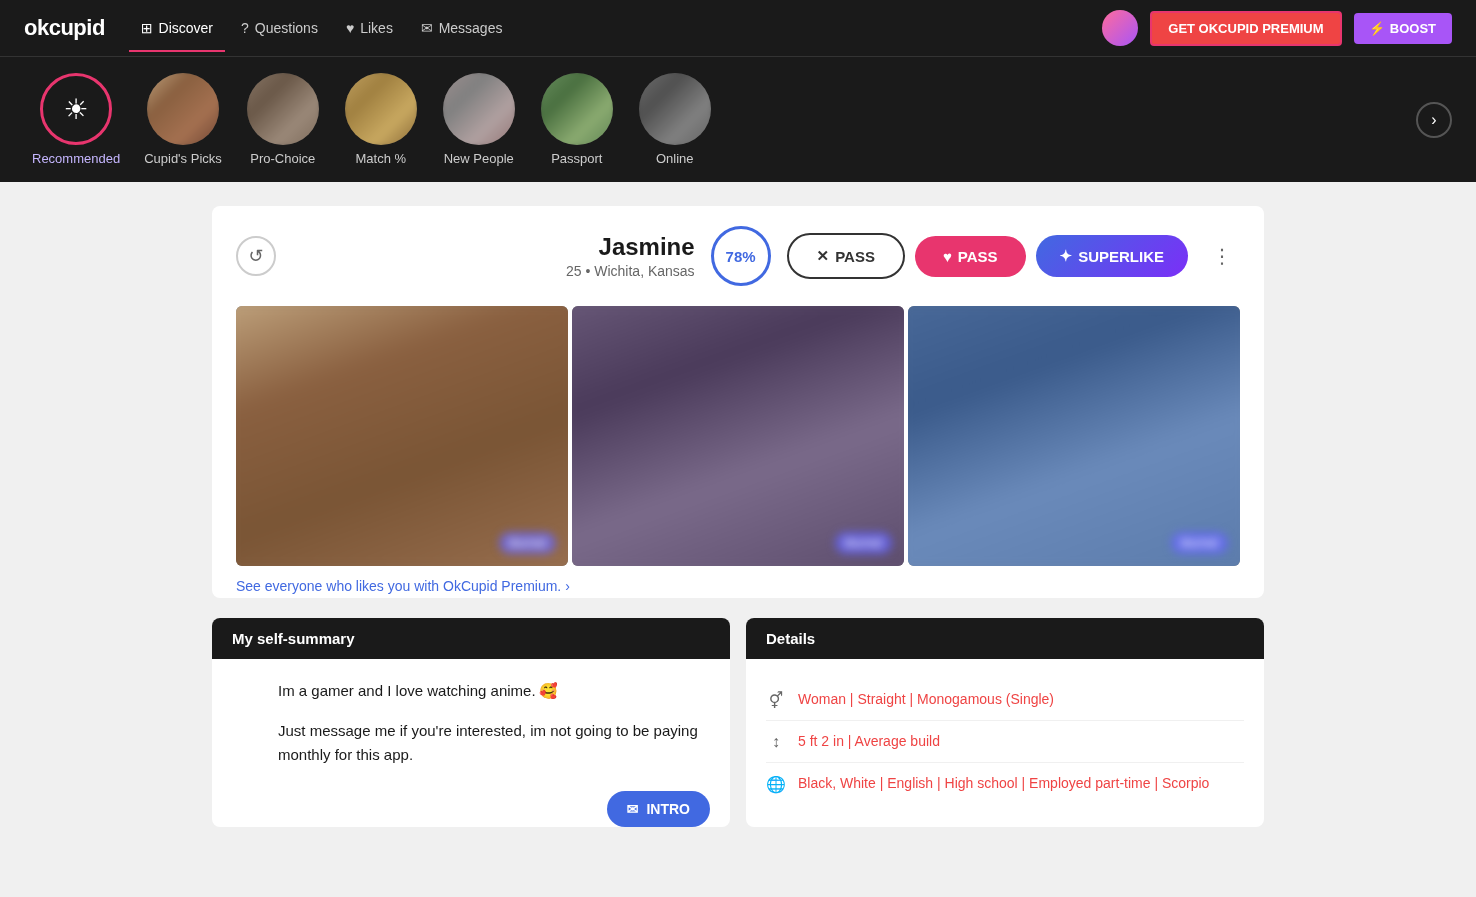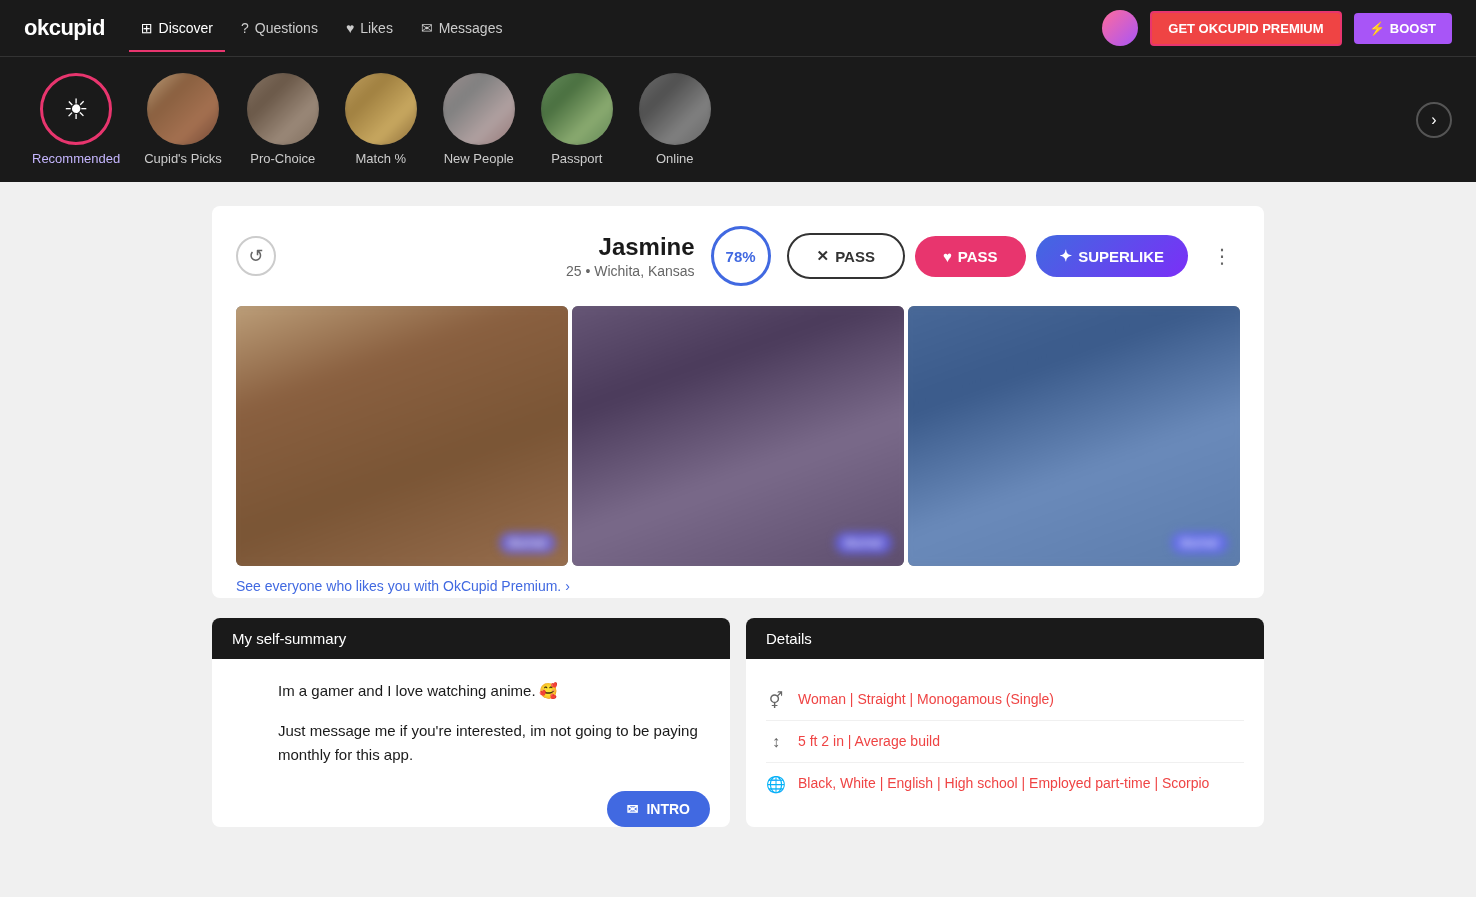--- a/index.html
+++ b/index.html
@@ -317,21 +317,21 @@
       flex: 1;
       background: white;
       border-radius: 8px;
       overflow: hidden;
     }
     .info-card-header {
       background: #1a1a1a;
       color: white;
       padding: 12px 20px;
       font-size: 15px;
-      font-weight: 400;
+      font-weight: 700;
     }
     .info-card-body {
       padding: 20px;
     }
     .summary-text {
       color: #1a1a1a;
       font-size: 15px;
       line-height: 1.6;
     }
     .summary-text p { margin-bottom: 16px; margin-left: 46px; }

